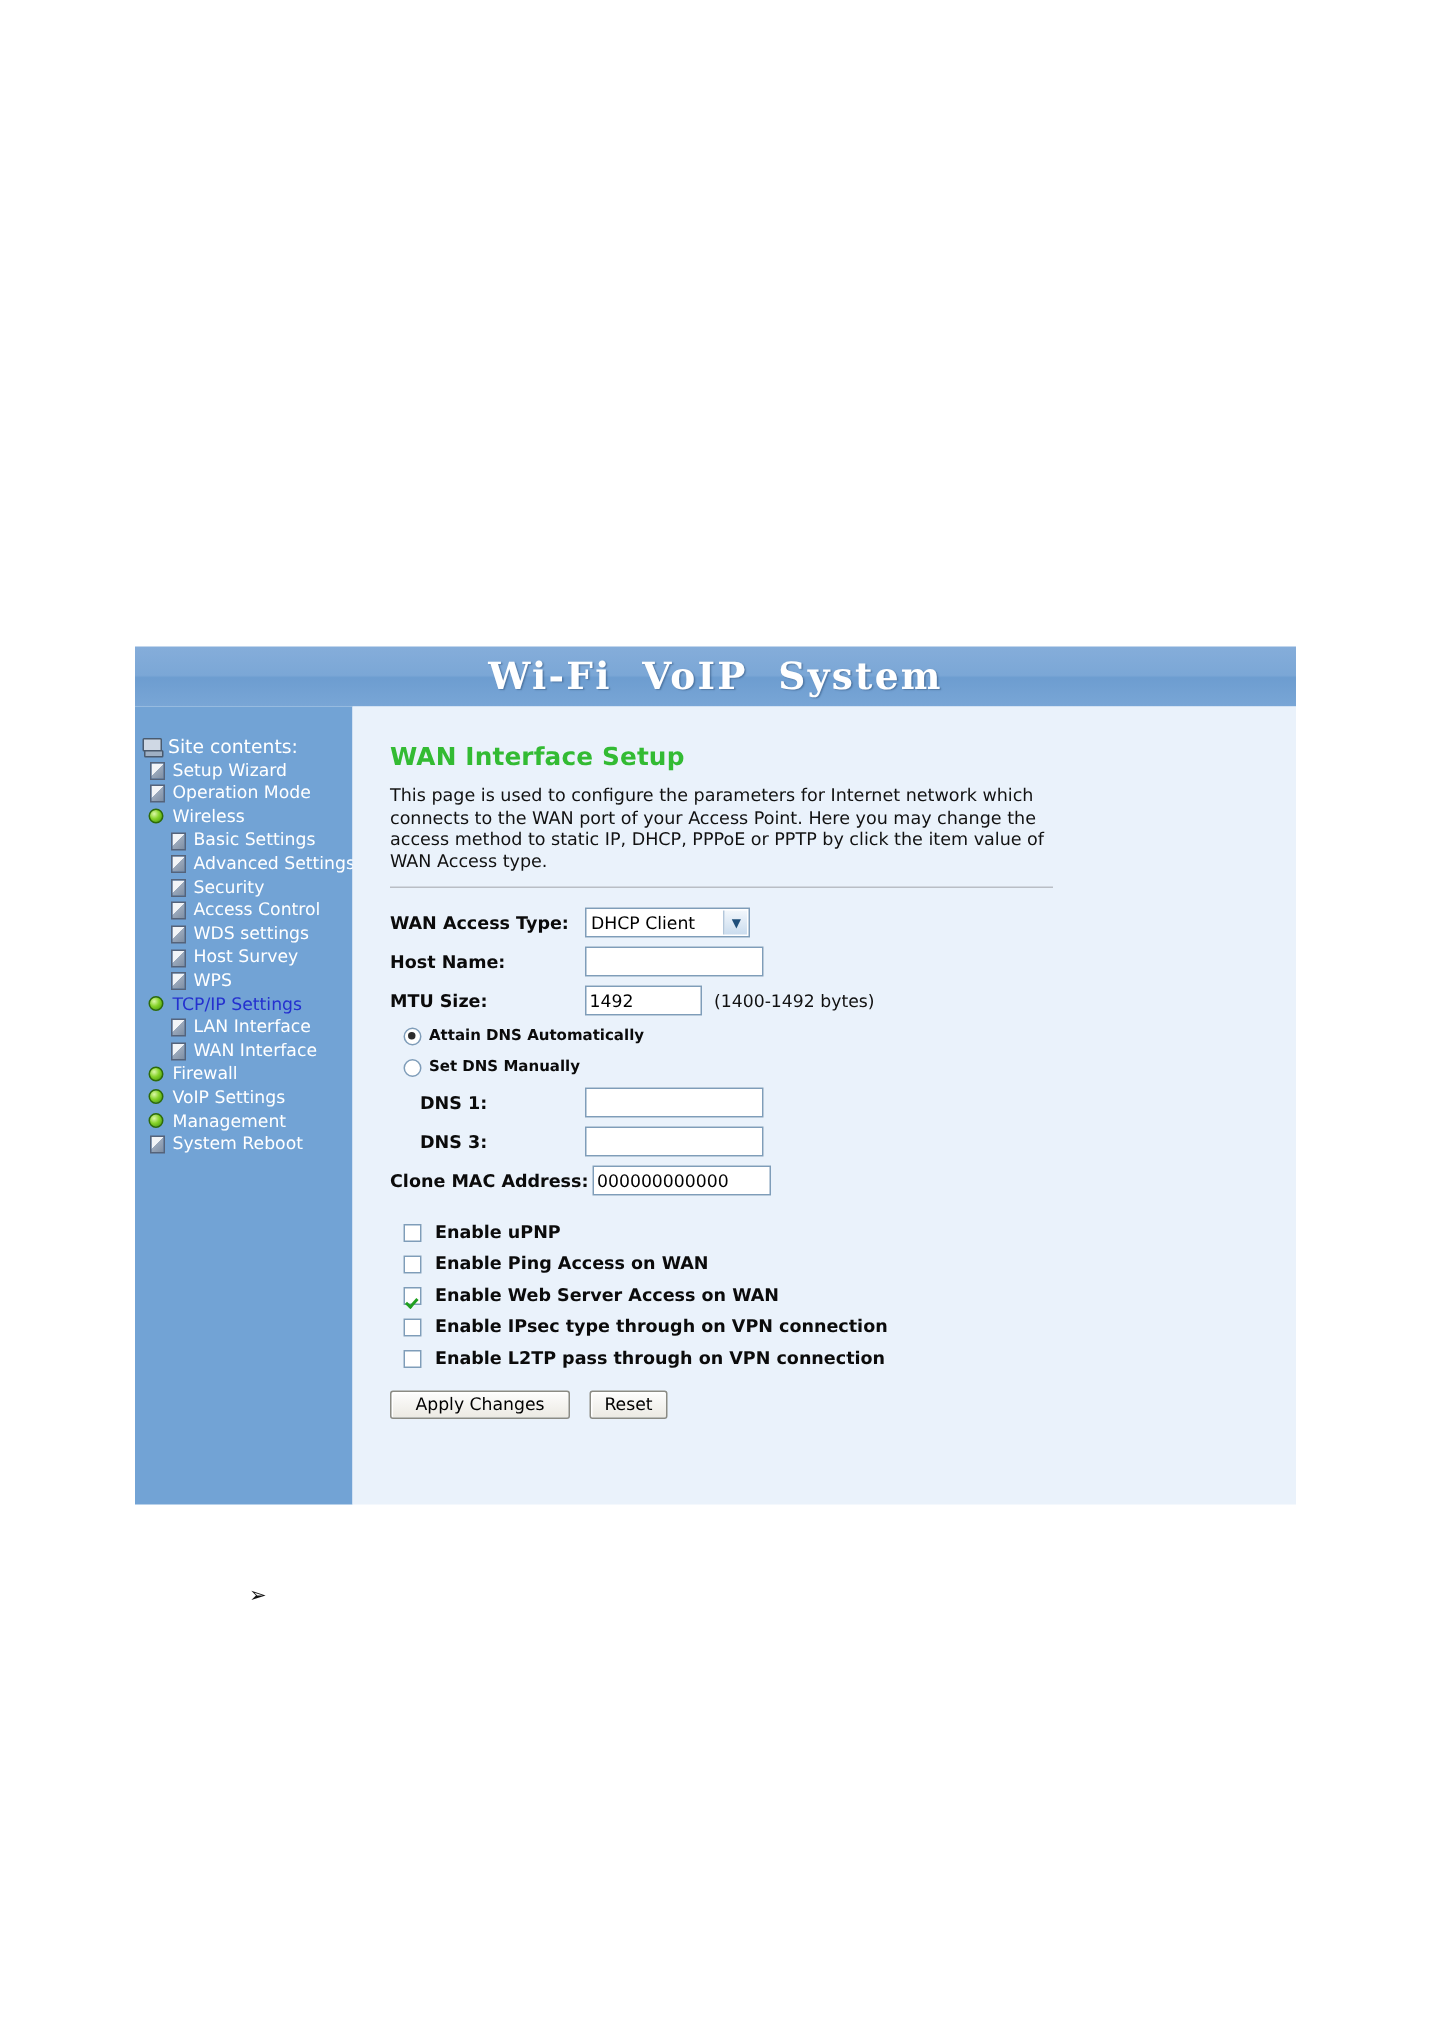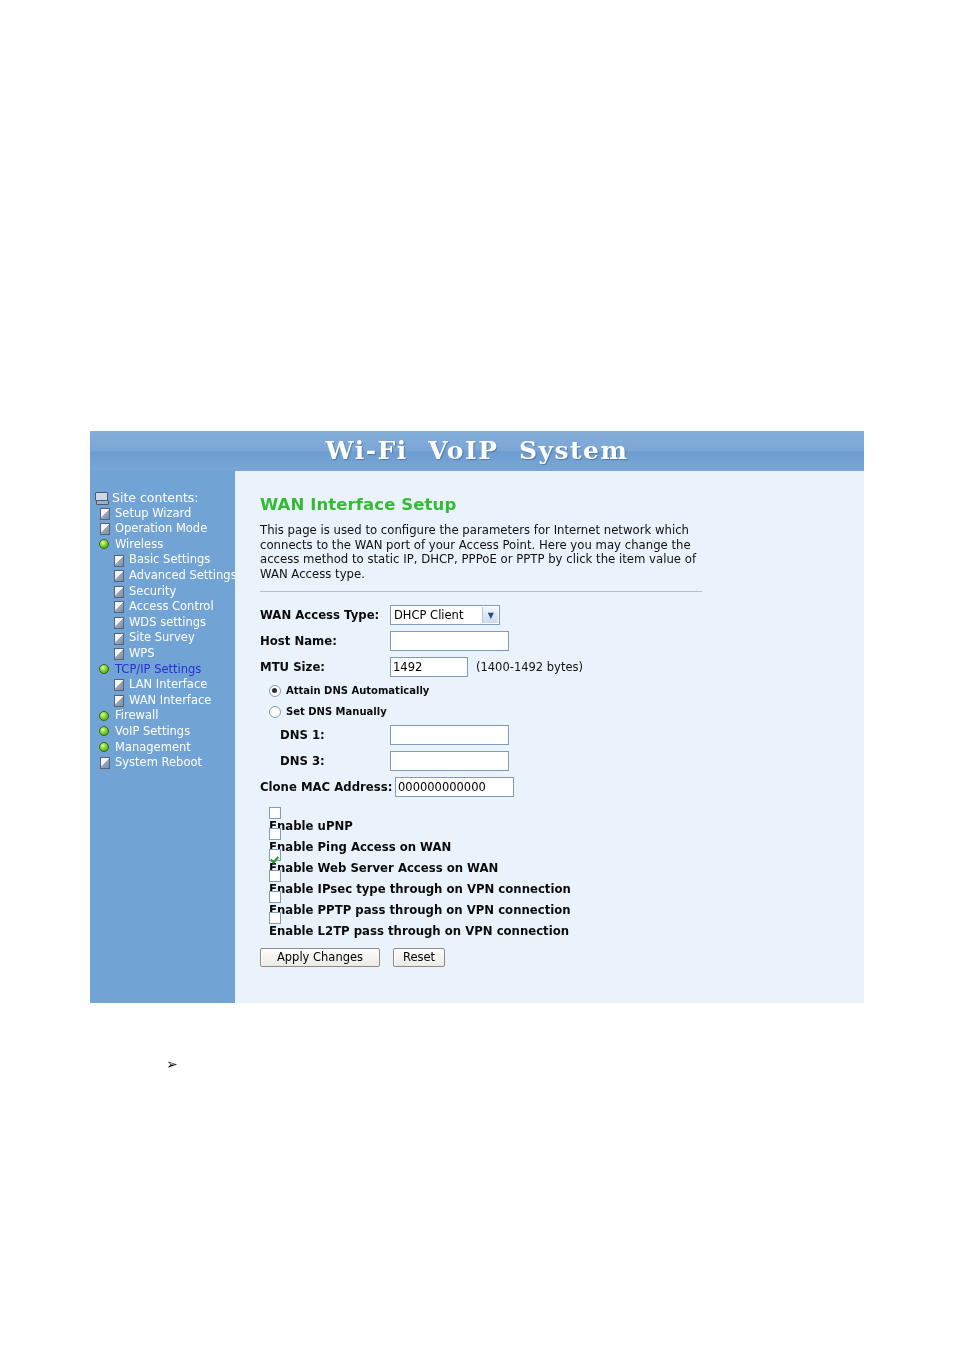--- a/index.html
+++ b/index.html
@@ -264,24 +264,23 @@
   }
 
   
   .dns-row { padding-left: 20px; }
   .dns-row .flabel { width: 110px; flex: 0 0 110px; }
 
   
   .chk-list { margin-top: 7px; }
   .chk-row {
     display: flex;
-    align-items: flex-start;
+    align-items: flex-end;
     height: 21px;
     padding-left: 9px;
-    flex-direction: column;
   }
   .cbox {
     width: 12px; height: 12px;
     border: 1px solid #7f9db9;
     background: #ffffff;
     margin-right: 9px;
     flex: 0 0 12px;
     position: relative;
     box-sizing: border-box;
   }
@@ -386,21 +385,21 @@
         <span class="tlabel">Access Control</span>
       </div>
 
       <div class="tree-item lvl2">
         <span class="ico page"></span>
         <span class="tlabel">WDS settings</span>
       </div>
 
       <div class="tree-item lvl2">
         <span class="ico page"></span>
-        <span class="tlabel">Site Survey</span>
+        <span class="tlabel">Host Survey</span>
       </div>
 
       <div class="tree-item lvl2">
         <span class="ico page"></span>
         <span class="tlabel">WPS</span>
       </div>
 
       <div class="tree-item lvl1 active">
         <span class="ico node"></span>
         <span class="tlabel">TCP/IP Settings</span>
@@ -508,24 +507,20 @@
         <div class="chk-row">
           <span class="cbox on"></span>
           <span class="clabel">Enable Web Server Access on WAN</span>
         </div>
 
         <div class="chk-row">
           <span class="cbox"></span>
           <span class="clabel">Enable IPsec type through on VPN connection</span>
         </div>
 
-        <div class="chk-row">
-          <span class="cbox"></span>
-          <span class="clabel">Enable PPTP pass through on VPN connection</span>
-        </div>
 
         <div class="chk-row">
           <span class="cbox"></span>
           <span class="clabel">Enable L2TP pass through on VPN connection</span>
         </div>
 
       </div>
 
       <div class="btn-row">
         <button class="btn apply">Apply Changes</button>

